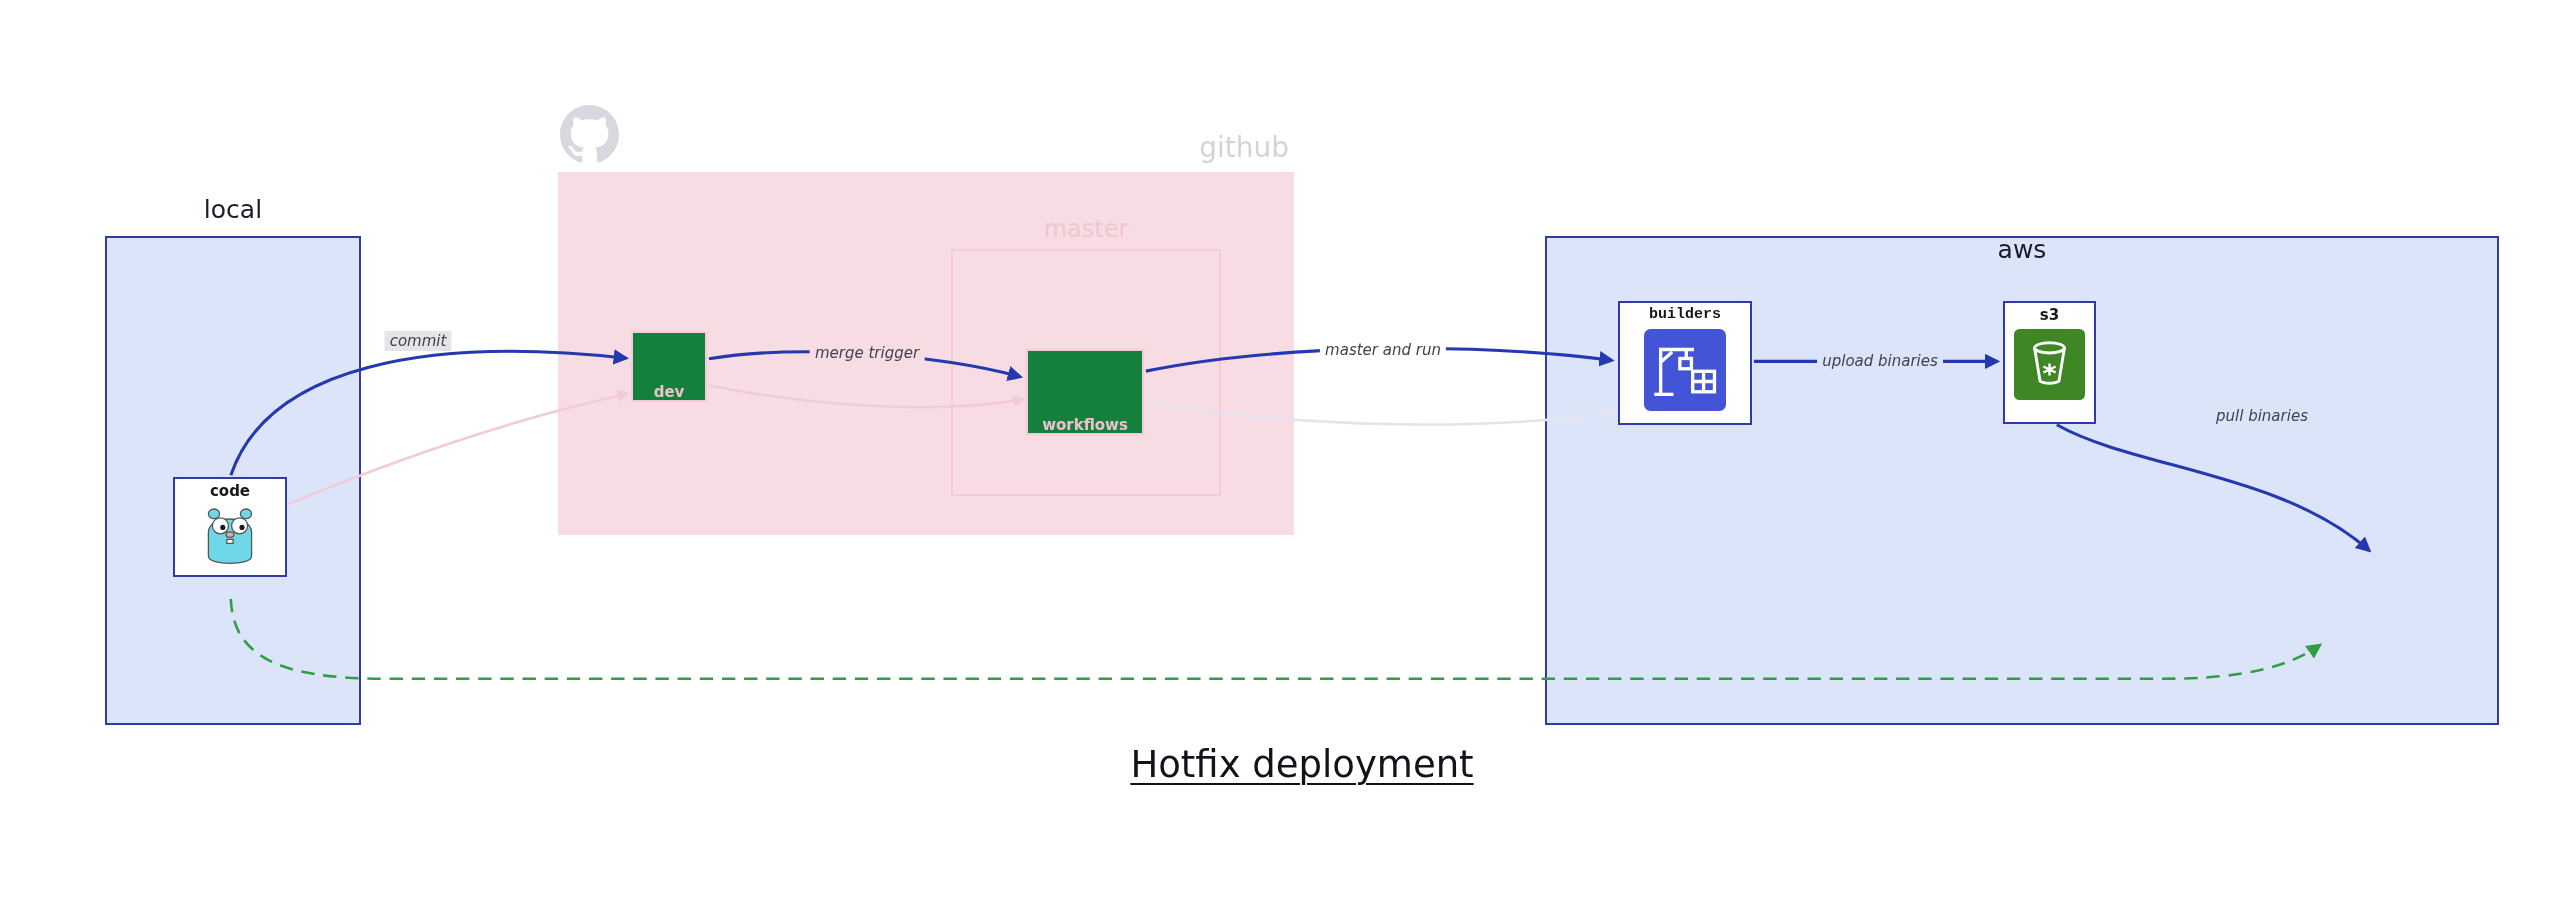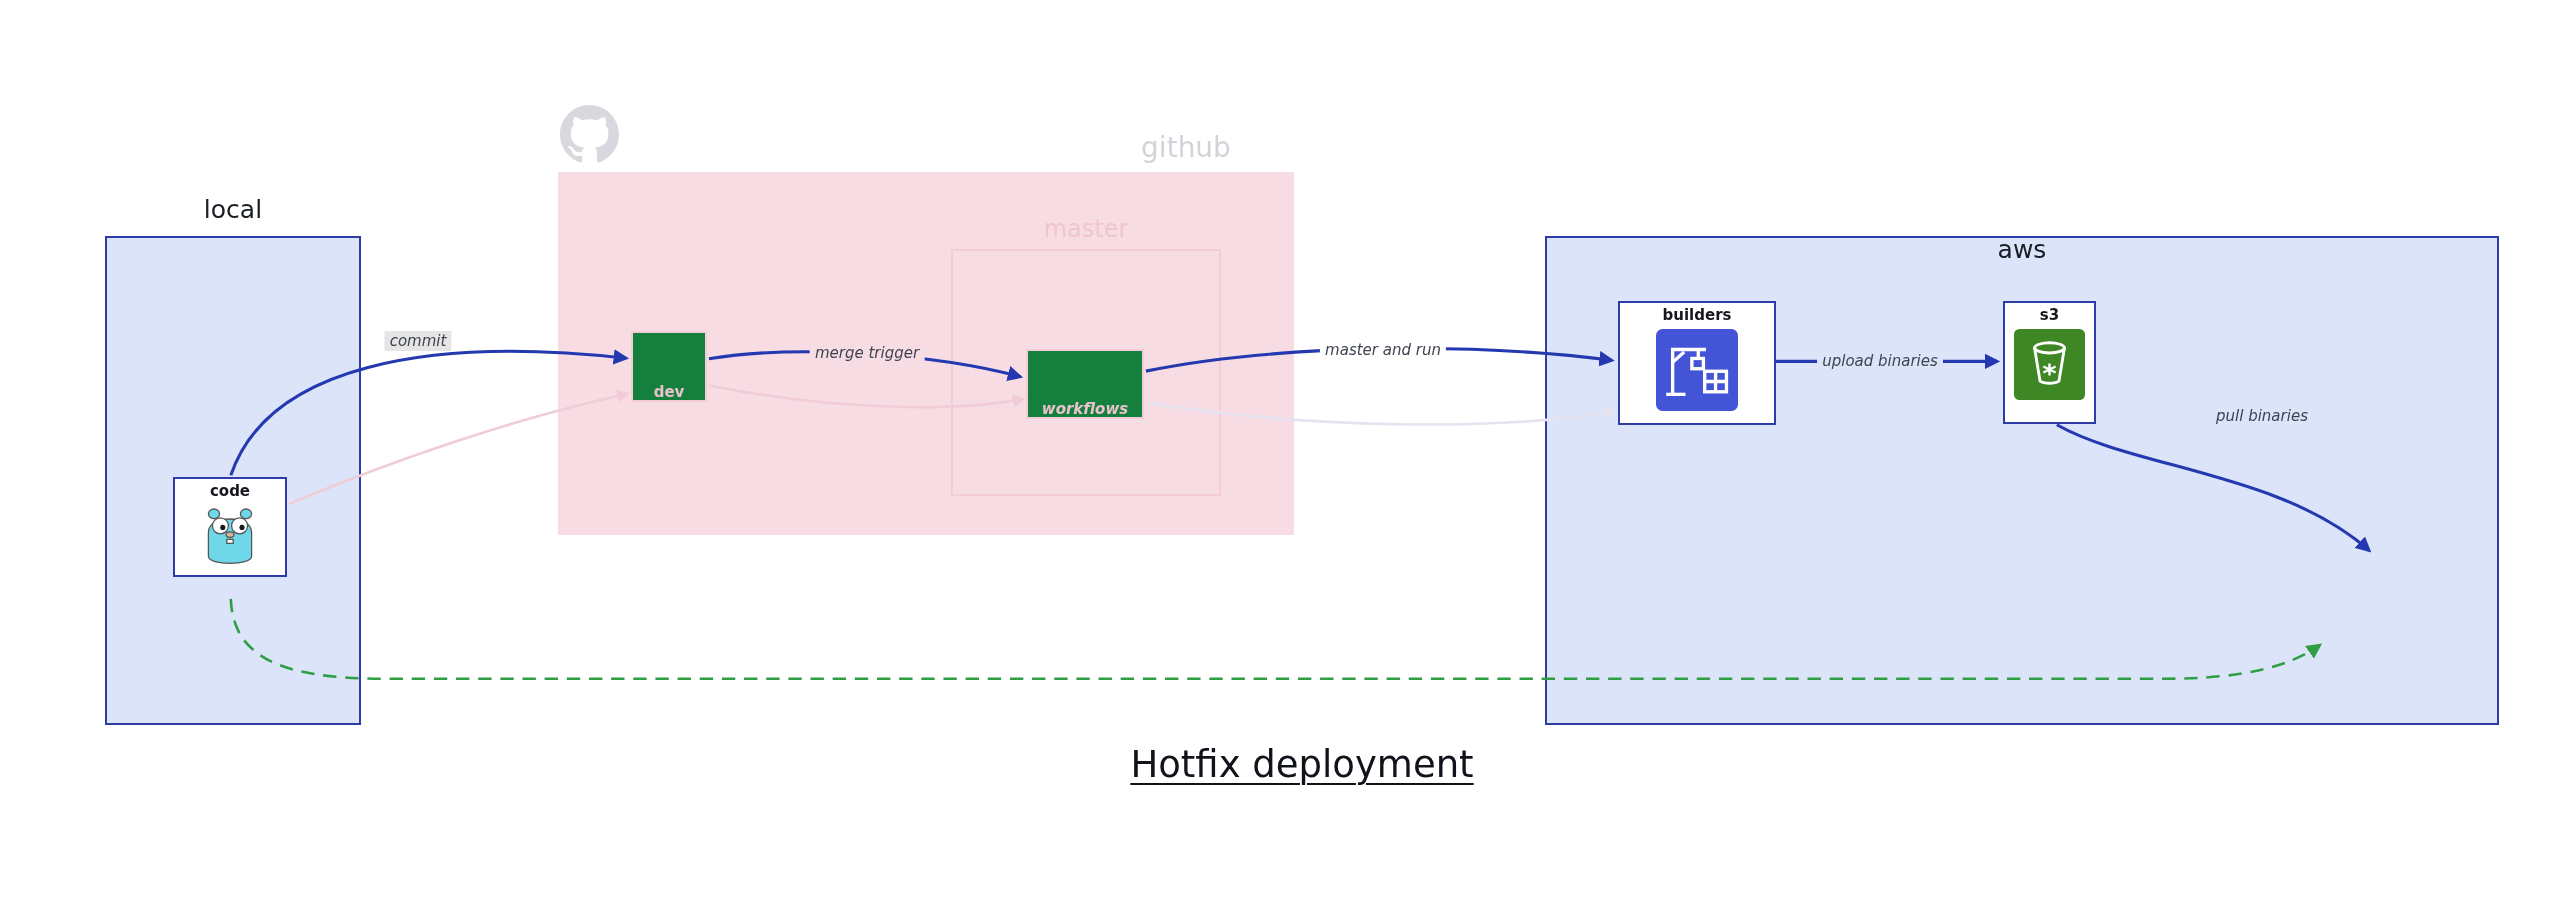--- a/index.html
+++ b/index.html
@@ -27,21 +27,21 @@
   }
   .github-box {
     position: absolute;
     background: #f8dce3;
     box-sizing: border-box;
   }
   .github-label {
     position: absolute;
     font-size: 28px;
     color: #d5d3da;
-    text-align: center;
+    text-align: right;
   }
   .master-box {
     position: absolute;
     border: 2.1px solid #f3ccd8;
     box-sizing: border-box;
     background: transparent;
   }
   .master-label {
     position: absolute;
     text-align: center;
@@ -177,25 +177,25 @@
           <path d="M31 43 h8 v5 h-8 z" fill="#fff"></path>
         </g>
       </svg>
     </div>
   </div>
 
   <div class="node-faded" style="left:631px; top:331px; width:76px; height:71px;">
     <div class="node-label">dev</div>
   </div>
 
-  <div class="node-faded" style="left:1026px; top:349px; width:118px; height:70px;font-style:italic;">
+  <div class="node-faded" style="left:1026px; top:349px; width:118px; height:86px;">
     <div class="node-label">workflows</div>
   </div>
 
-  <div class="node" style="left:1618px; top:301px; width:158px; height:124px;">
+  <div class="node" style="left:1618px; top:301px; width:134px; height:124px;font-family:Liberation Mono, monospace;">
     <div class="node-label">builders</div>
     <div class="icon-wrap">
       <svg width="82" height="82" viewBox="0 0 64 64">
         <rect x="0" y="0" width="64" height="64" rx="5" fill="#4355d6"></rect>
         <g stroke="#fff" stroke-width="2.6" fill="none">
           <path d="M13 51 V16 h26"></path>
           <path d="M13 26 l9 -8"></path>
           <path d="M33 16 v7"></path>
           <rect x="28" y="23" width="9" height="8"></rect>
           <path d="M8 51 h15"></path>

